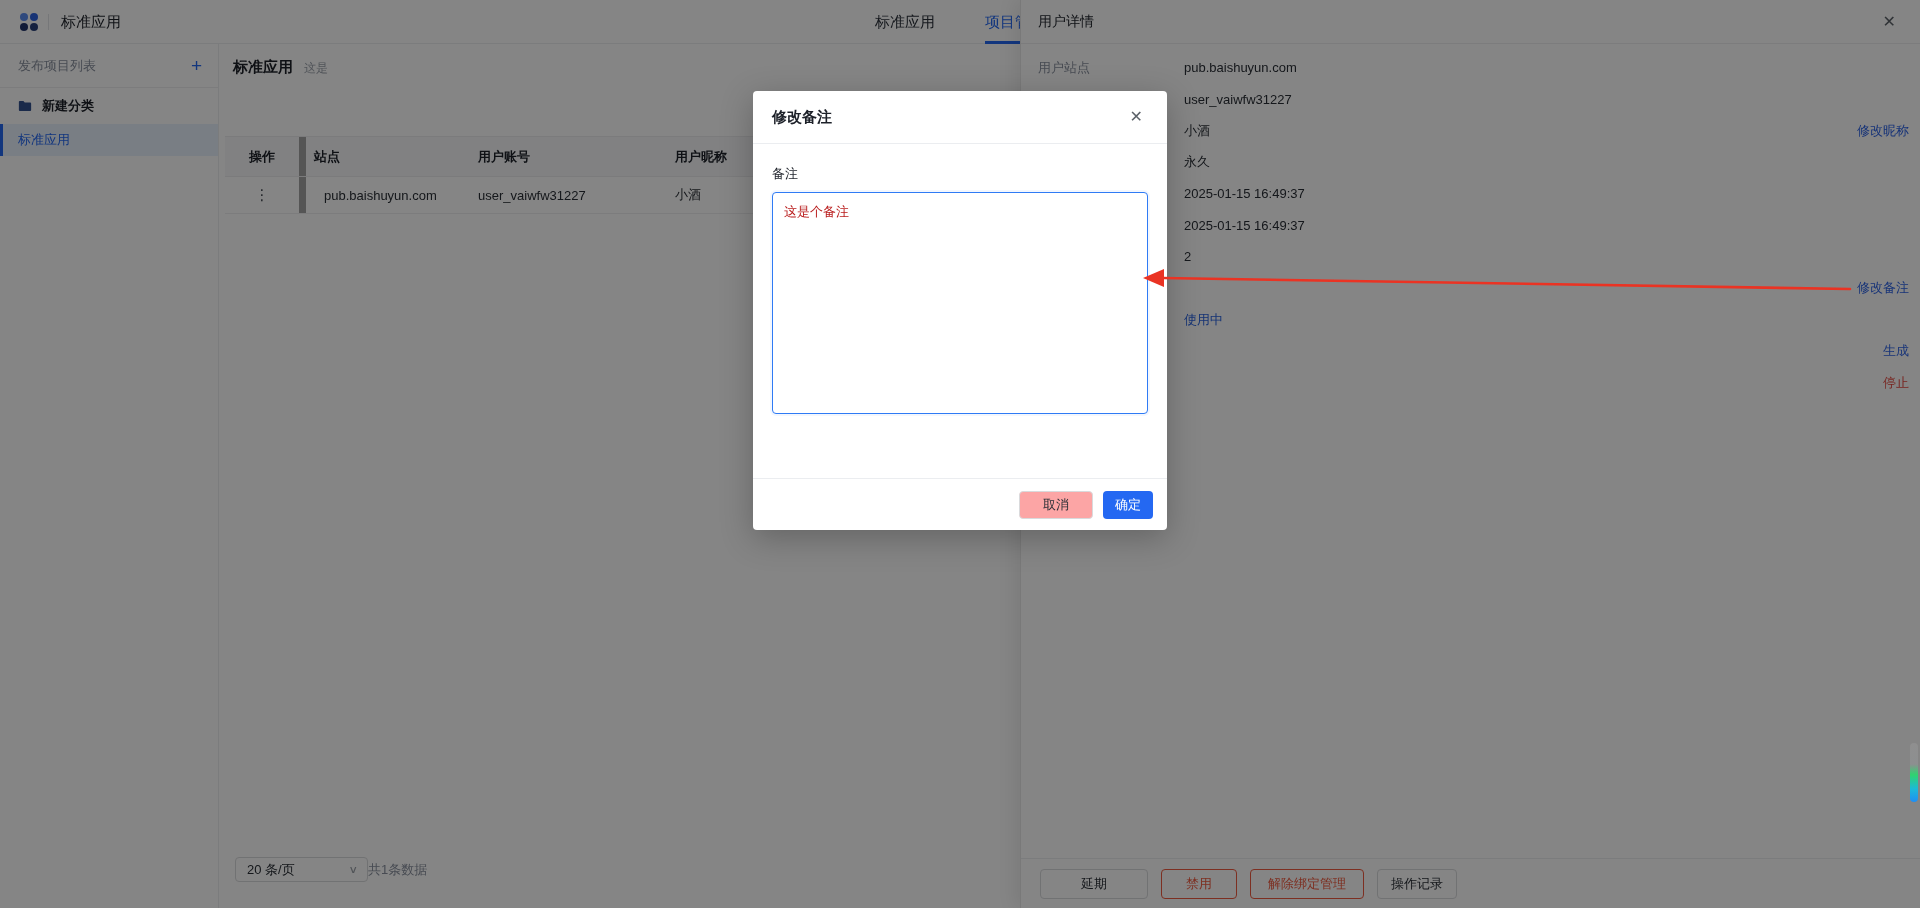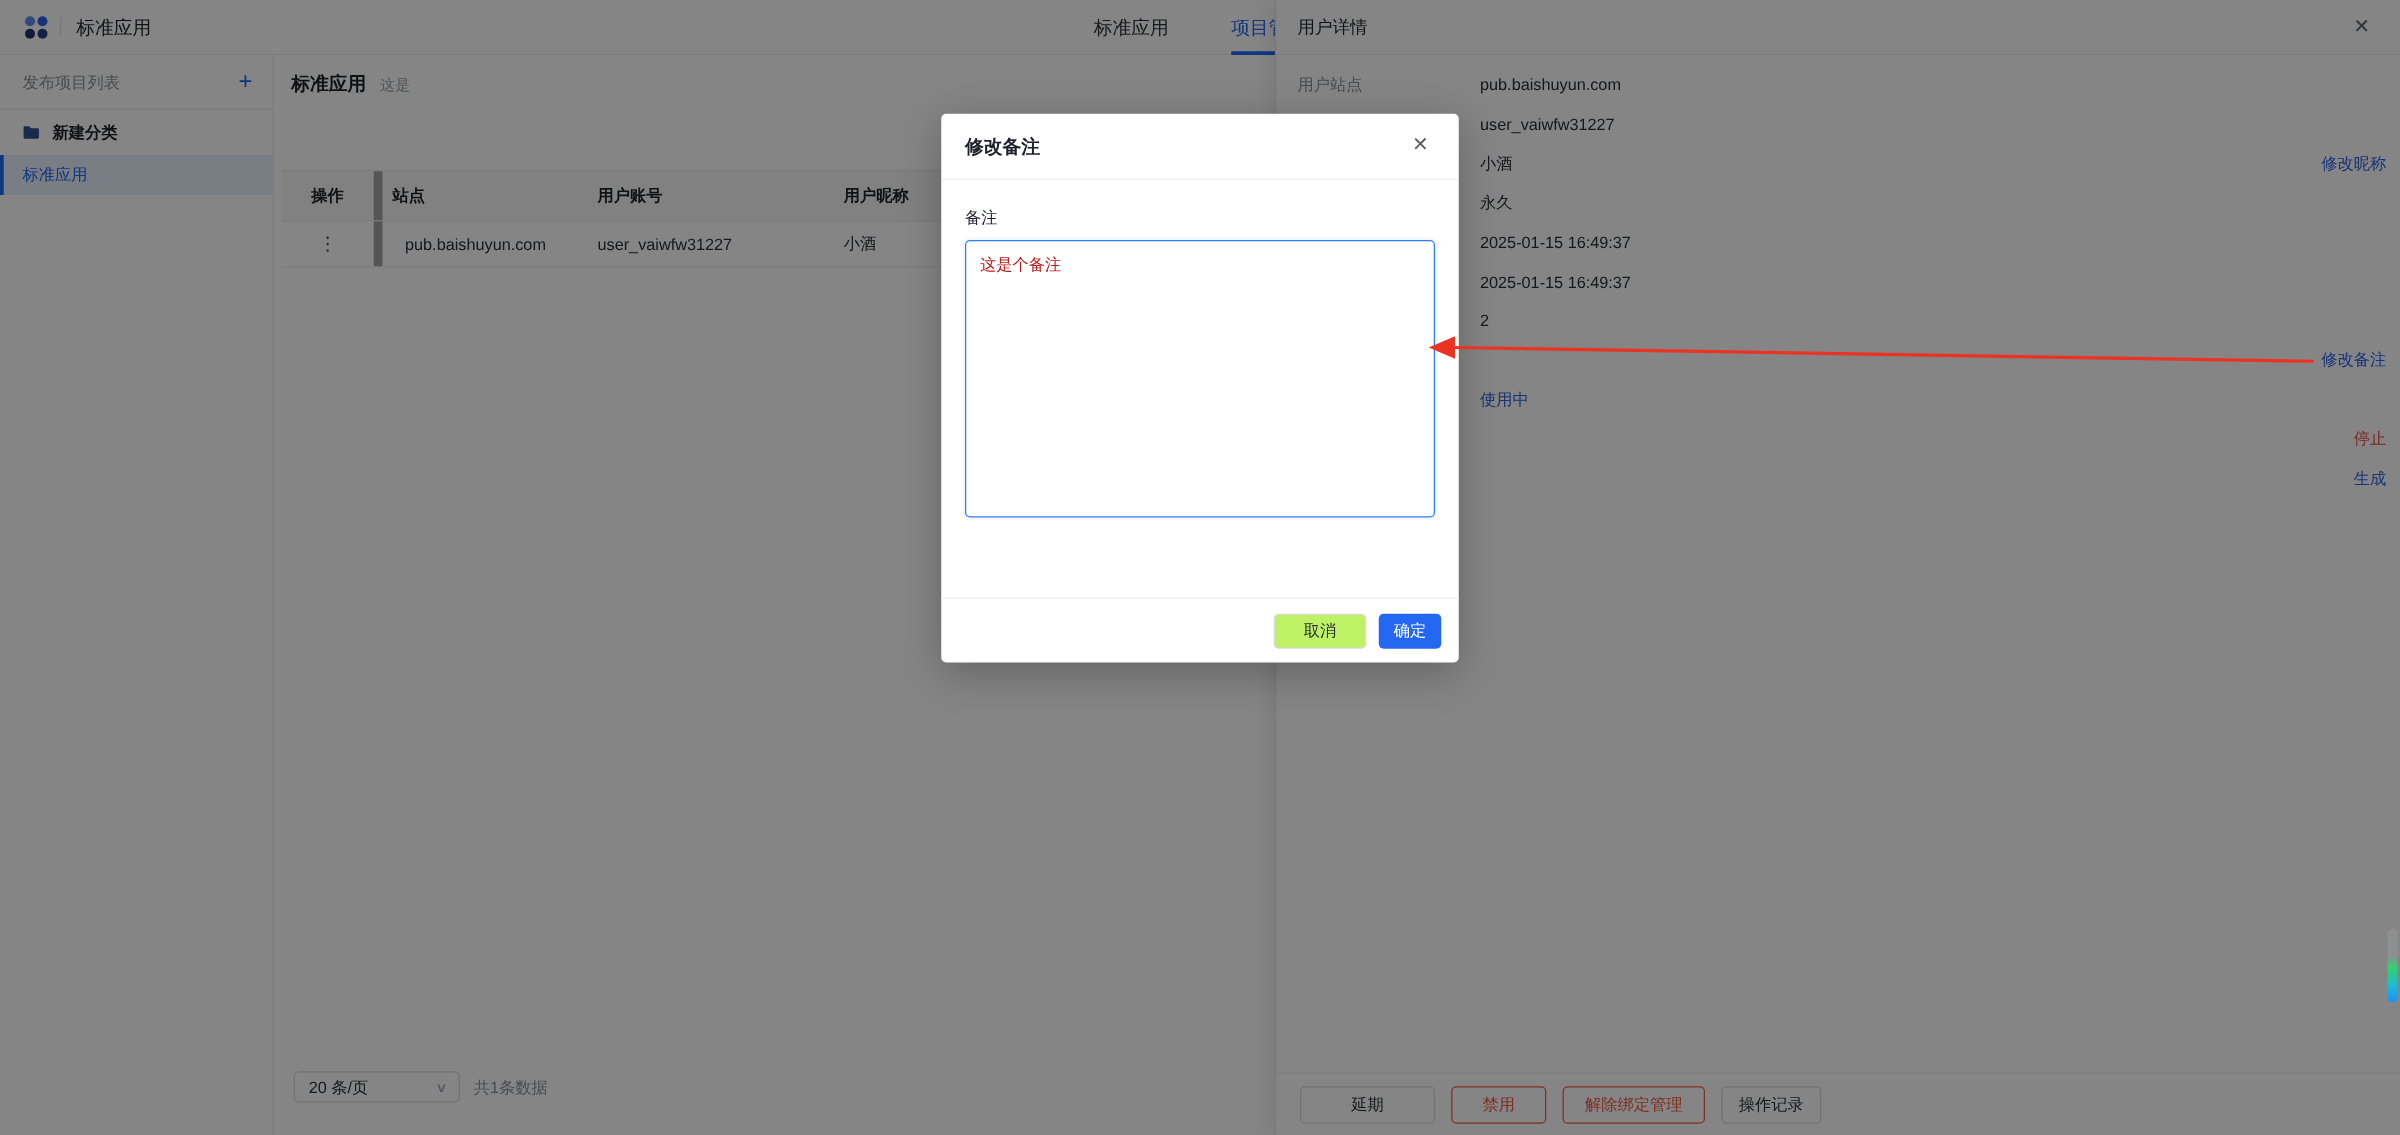--- a/index.html
+++ b/index.html
@@ -44,21 +44,21 @@
   .c-op   { width:81px; text-align:center; border-right:7px solid #a3a3a3; align-self:stretch; display:flex; align-items:center; justify-content:center; }
   .c-site { width:164px; padding-left:8px; }
   .trow .c-site { padding-left:18px; }
   .c-acct { width:197px; padding-left:8px; }
   .c-nick { flex:1; padding-left:8px; }
   .more-icon { font-size:15px; color:#4a4f57; cursor:pointer; letter-spacing:0; }
   .pagination { position:absolute; left:15px; bottom:26px; display:flex; align-items:center; }
   .page-size { width:133px; height:25px; border:1px solid #d9dadc; border-radius:4px; display:flex; align-items:center; padding:0 9px 0 11px; font-size:13px; color:#2a2f36; cursor:pointer; background:#fff; }
   .page-size-label { flex:1; }
   .chevron-down { color:#9aa0a8; font-size:13px; transform:scaleY(.8); }
-  .page-total { font-size:13px; color:#8a919f; margin-left:11px; }
+  .page-total { font-size:13px; color:#8a919f; }
 
   
   .drawer { position:absolute; left:1020px; top:0; width:900px; height:908px; background:#fff; z-index:40; box-shadow:-6px 0 16px rgba(0,0,0,.08); border-left:1px solid #e8e8e8; }
   .drawer-head { height:44px; border-bottom:1px solid #ededf0; display:flex; align-items:center; padding:0 24px 0 17px; }
   .drawer-title { font-size:14px; font-weight:500; color:#1d2129; flex:1; }
   .close-icon { font-size:16px; color:#5c6269; cursor:pointer; line-height:1; }
   .drawer-body { position:absolute; top:44px; left:0; right:0; padding-top:8px; }
   .detail-row { height:31.5px; display:flex; align-items:center; position:relative; padding:0 11px 0 17px; font-size:13px; }
   .detail-label { width:146px; flex:none; color:#8a919f; }
   .detail-value { color:#2a2f36; }
@@ -76,21 +76,21 @@
   .overlay { position:absolute; inset:0; background:rgba(0,0,0,.48); z-index:50; }
 
   
   .modal { position:absolute; left:753px; top:91px; width:414px; height:439px; background:#fff; border-radius:4px; box-shadow:0 8px 32px rgba(0,0,0,.25); z-index:60; }
   .modal-head { height:53px; border-bottom:1px solid #ebedf0; display:flex; align-items:center; padding:0 24px 0 19px; }
   .modal-title { font-size:15px; font-weight:bold; color:#1d2129; flex:1; }
   .modal-body { padding:21px 19px 0 19px; }
   .field-label { font-size:13px; color:#1d2129; margin-bottom:9px; }
   .remark-textarea { width:376px; height:222px; border:1px solid #2f7bf5; border-radius:4px; resize:none; outline:none; padding:9px 11px; font-size:13px; color:#b91c1c; font-family:inherit; line-height:1.5; box-shadow:0 0 0 2px rgba(47,123,245,.06); display:block; }
   .modal-foot { position:absolute; left:0; right:0; bottom:0; height:52px; border-top:1px solid #ebedf0; display:flex; align-items:center; justify-content:flex-end; padding-right:14px; gap:10px; }
-  .btn-cancel { width:74px; height:28px; border:1px solid #d9dadc; border-radius:4px; background:#bef264; color:#2a2f36; font-size:13px; display:flex; align-items:center; justify-content:center; cursor:pointer; }
+  .btn-cancel { width:74px; height:28px; border:1px solid #d9dadc; border-radius:4px; background:#fca5a5; color:#2a2f36; font-size:13px; display:flex; align-items:center; justify-content:center; cursor:pointer; }
   .btn-confirm { width:50px; height:28px; border:none; border-radius:4px; background:#2468f2; color:#fff; font-size:13px; display:flex; align-items:center; justify-content:center; cursor:pointer; }
 
   
   .arrow-svg { position:absolute; left:1140px; top:258px; z-index:70; pointer-events:none; }
   .scroll-pill { position:absolute; left:1910px; top:743px; width:8px; height:59px; border-radius:4px; z-index:70; cursor:pointer;
     background:linear-gradient(180deg,#8f8f8f 0%,#8d8f90 36%,#2fd36f 54%,#1cb9d8 78%,#1f8ef5 100%); }
 </style>
 </head>
 <body>
 
@@ -198,25 +198,25 @@
       <span class="detail-label"></span>
       <span class="detail-value"></span>
       <span class="detail-action">修改备注</span>
     </div>
     <div class="detail-row">
       <span class="detail-label"></span>
       <span class="detail-value blue">使用中</span>
     </div>
     <div class="detail-row">
       <span class="detail-label"></span>
+      <span class="detail-action">生成</span>
+    </div>
+    <div class="detail-row">
+      <span class="detail-label"></span>
       <span class="detail-action red">停止</span>
-    </div>
-    <div class="detail-row">
-      <span class="detail-label"></span>
-      <span class="detail-action">生成</span>
     </div>
   </div>
   <div class="drawer-foot">
     <div class="btn default">延期</div>
     <div class="btn danger">禁用</div>
     <div class="btn danger wide">解除绑定管理</div>
     <div class="btn default wide">操作记录</div>
   </div>
 </div>
 

